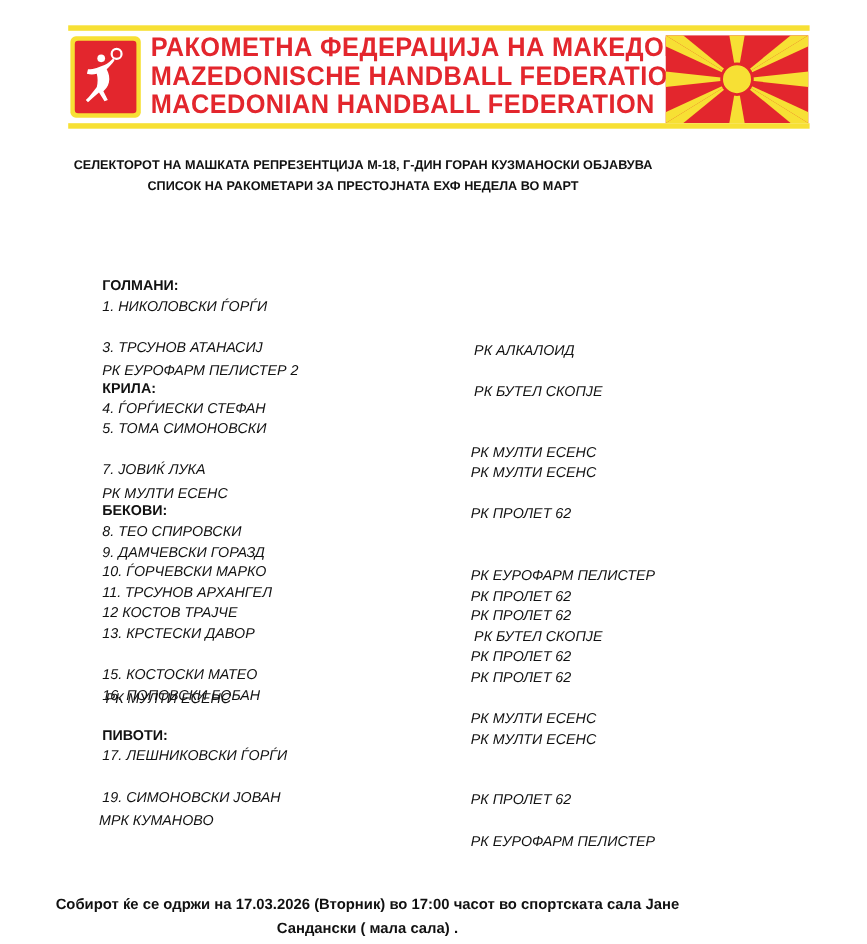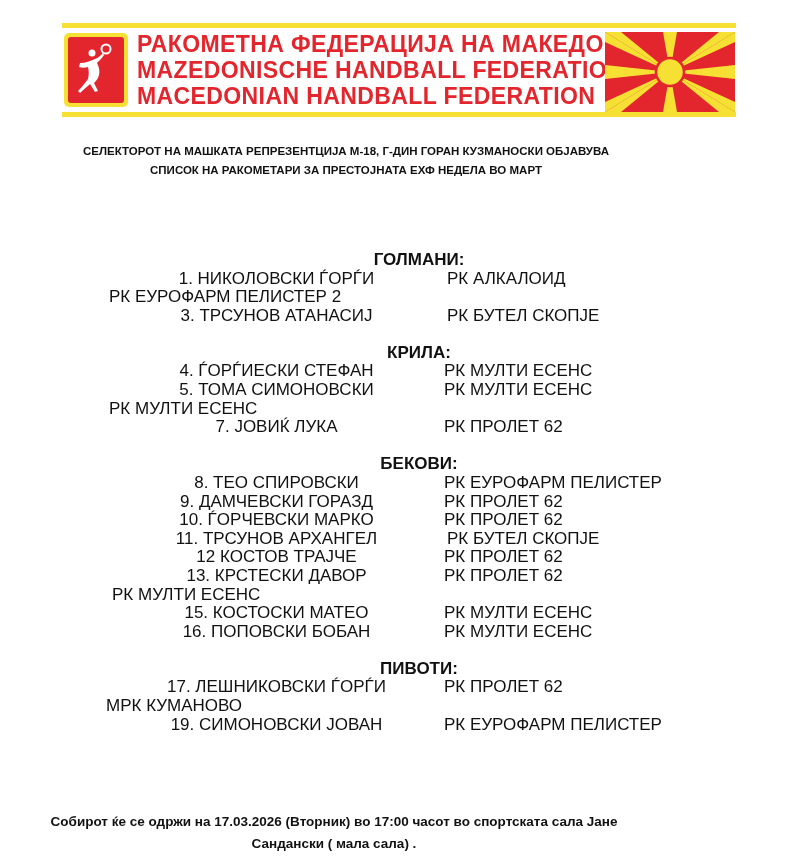--- a/index.html
+++ b/index.html
@@ -18,32 +18,32 @@
   .logo-inner svg { width: 56px; height: 66px; display: block; }
   .title-lines { position: absolute; left: 75px; top: 8px; width: 460px; }
   .title-line { color: #e3262d; font-weight: bold; font-size: 24.5px; line-height: 26px;
                 letter-spacing: 0.4px; white-space: nowrap;
                 font-family: "Liberation Sans", sans-serif; transform: scaleX(0.94);
                 transform-origin: left center; }
   .flag { position: absolute; left: 543px; top: 9px; width: 130px; height: 80px; }
   .flag svg { width: 130px; height: 80px; display: block; }
 
   
-  .intro { position: absolute; left: 16px; top: 142px; width: 632px; text-align: center;
+  .intro { position: absolute; left: 0; top: 142px; width: 632px; text-align: center;
            font-weight: bold; font-size: 11.5px; line-height: 19px; }
   .intro .l1 { position: relative; left: 14px; }
   .intro .l2 { position: relative; left: 14px; }
 
   
-  .roster { position: absolute; left: 109px; top: 251px; width: 620px; font-size: 17px; text-align: center; }
+  .roster { position: absolute; left: 93px; top: 251px; width: 620px; font-size: 13px; }
   .section { margin-bottom: 18.5px; }
   .section-title { font-weight: bold; height: 18.6px; line-height: 18.6px; }
-  .row { display: flex; height: 18.6px; line-height: 18.6px; }
+  .row { display: flex; height: 18.6px; line-height: 18.6px; font-style: italic; }
   .row .name { width: 335px; white-space: nowrap; }
-  .row .club { white-space: nowrap; }
+  .row .club { white-space: nowrap; margin-top: 40px; }
   .row .club.shift { padding-left: 3px; }
   .row .club.unshift { margin-left: -3px; }
 
   
   .footer { position: absolute; left: 0; top: 811px; width: 640px; text-align: center;
             font-weight: bold; font-size: 13.5px; line-height: 21.5px; }
   .footer .f1 { position: relative; left: 14px; }
   .footer .f2 { position: relative; left: 14px; }
 </style>
 </head>

